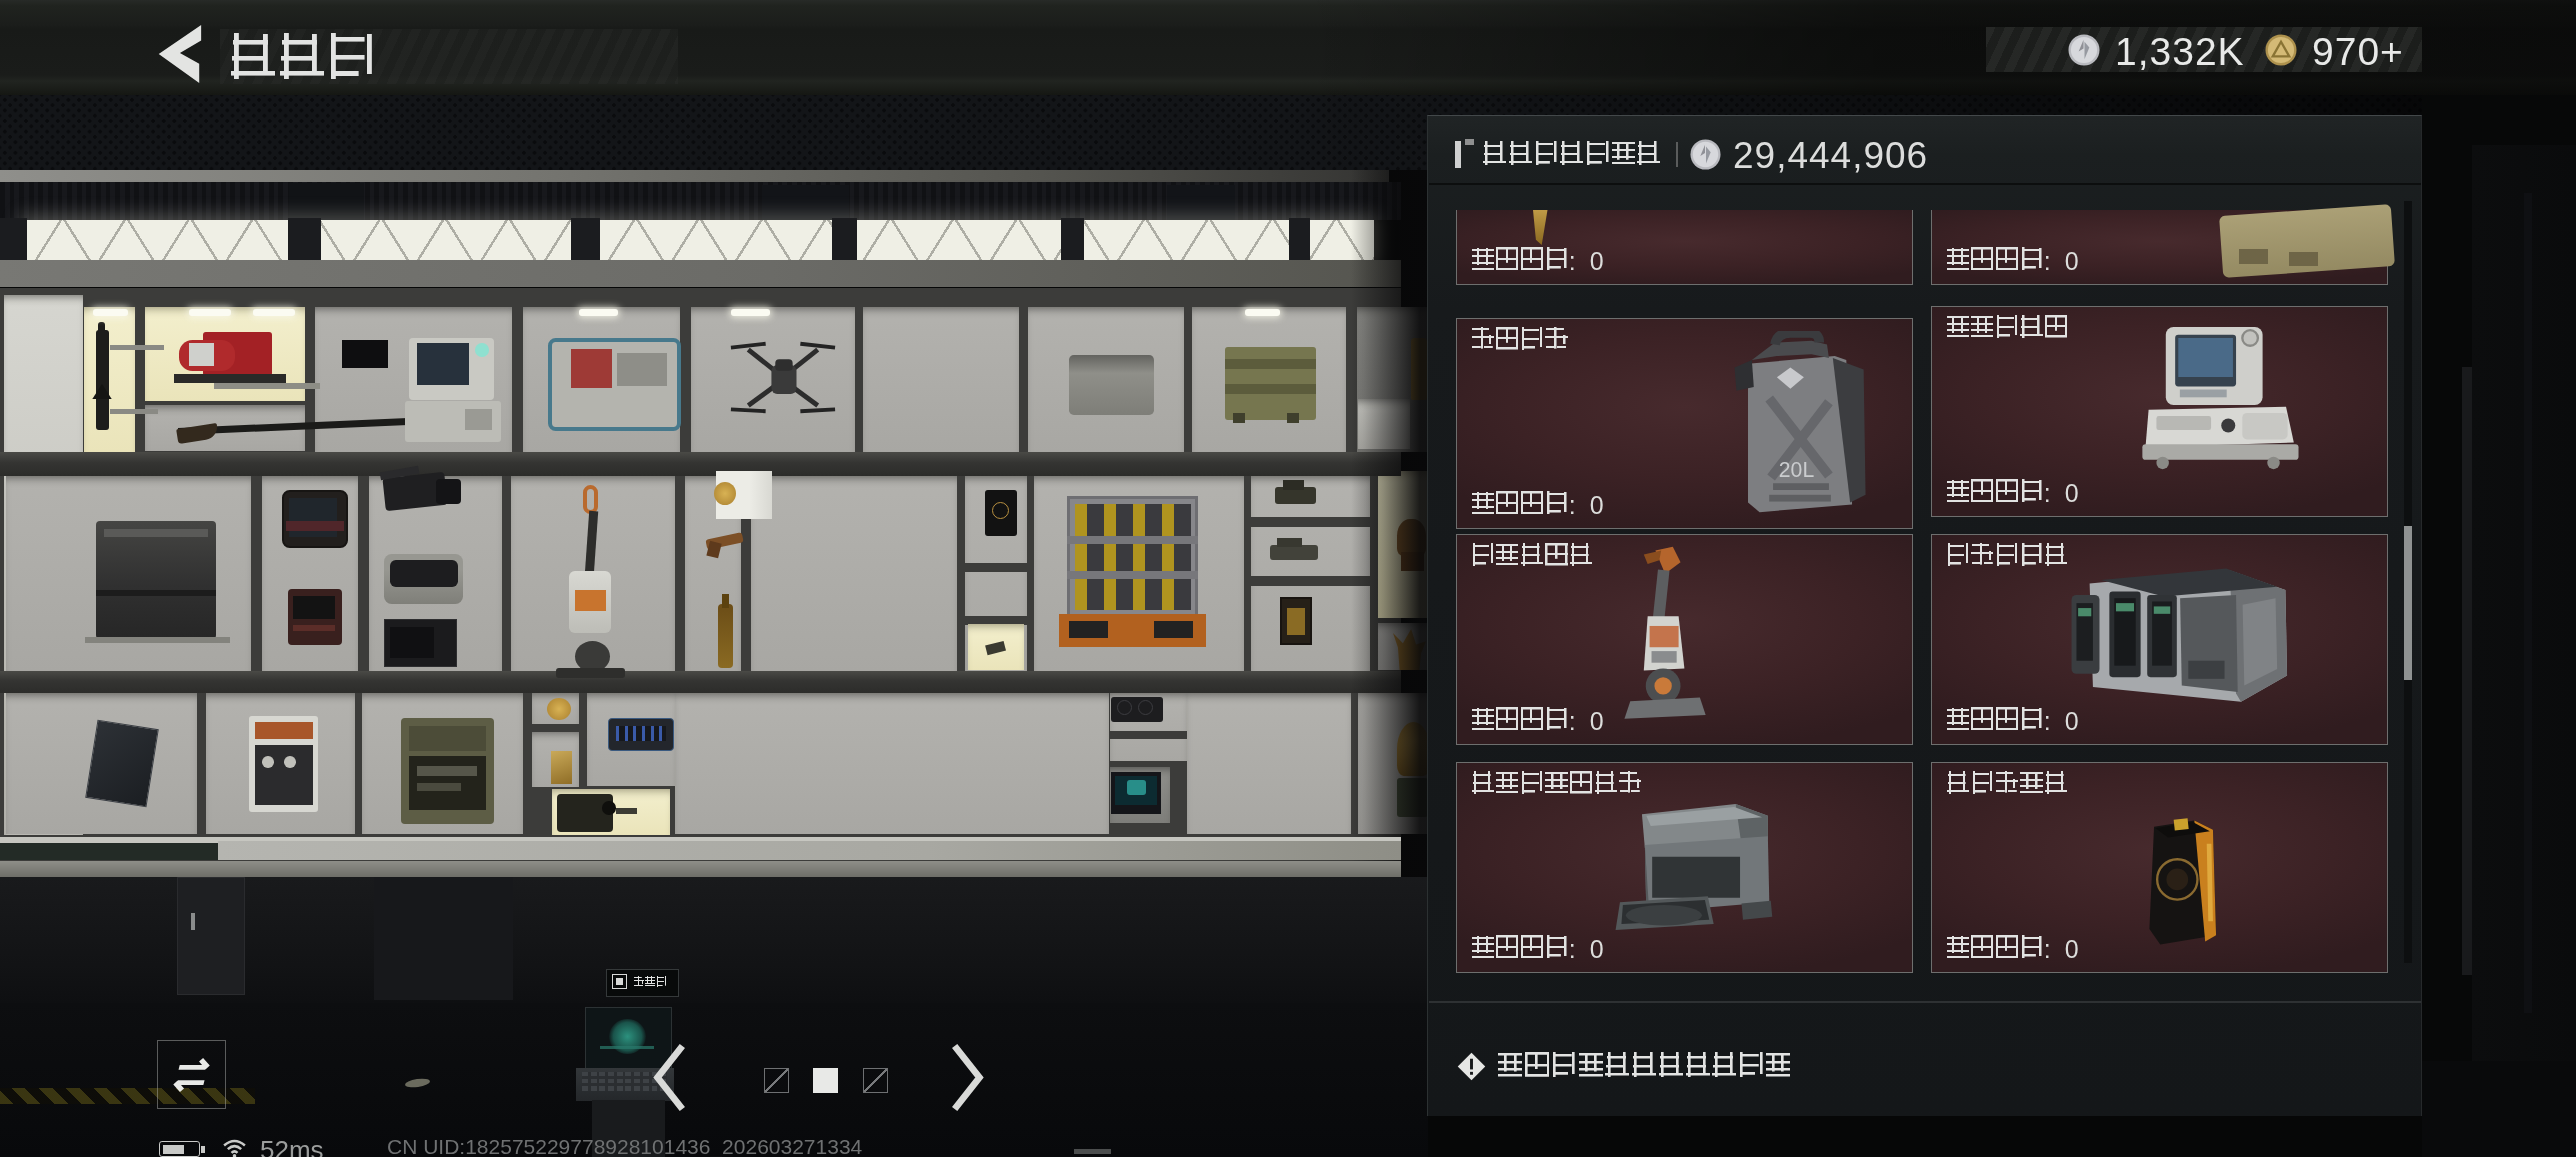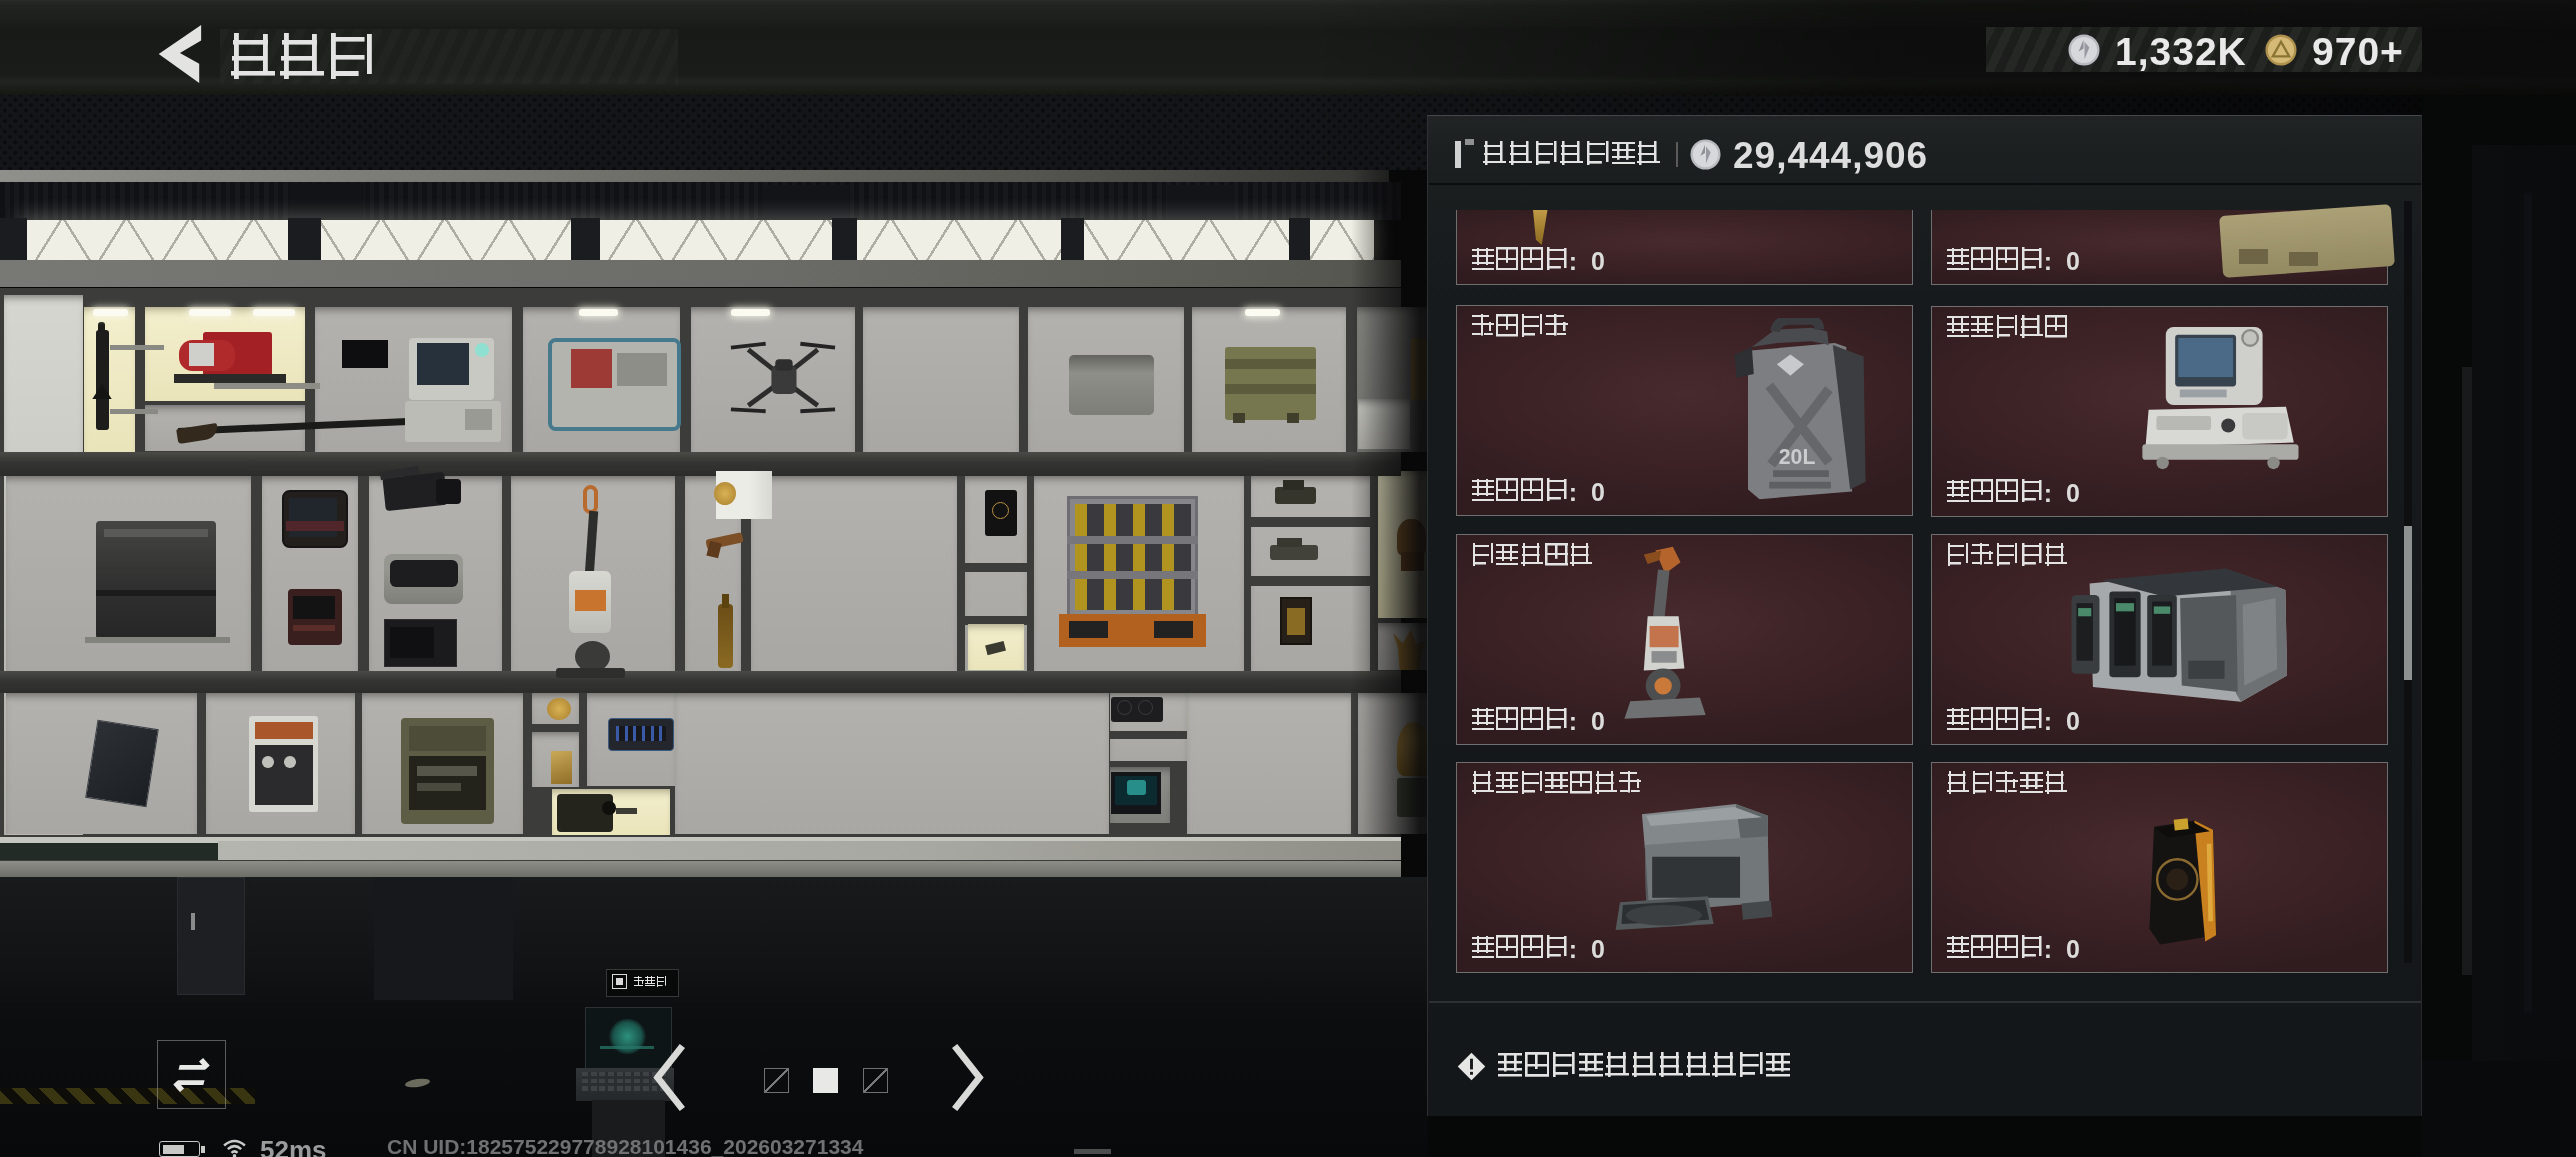--- a/index.html
+++ b/index.html
@@ -1,15 +1,15 @@
 <!DOCTYPE html>
 <html><head><meta charset="utf-8">
 <style>
 html,body{margin:0;padding:0;background:#000;}
-#root{position:relative;width:2576px;height:1158px;overflow:hidden;background:#060707;font-family:"Liberation Sans",sans-serif;font-weight:bold;}
+#root{position:relative;width:2576px;height:1158px;overflow:hidden;background:#060707;font-family:"Liberation Sans",sans-serif;}
 .a{position:absolute;}
 .cjt{display:inline-flex;align-items:center;font-family:"Liberation Sans",sans-serif;}
 .cj{display:inline-block;width:.96em;height:1em;margin:0 .055em;background-repeat:no-repeat;}
 .ga{background-image:linear-gradient(var(--g),var(--g)),linear-gradient(var(--g),var(--g)),linear-gradient(var(--g),var(--g)),linear-gradient(var(--g),var(--g)),linear-gradient(var(--g),var(--g));background-position:10% 0,82% 14%,24% 18%,20% 56%,0 92%;background-size:11% 100%,11% 86%,80% 10%,80% 10%,100% 10%;}
 .gb{background-image:linear-gradient(var(--g),var(--g)),linear-gradient(var(--g),var(--g)),linear-gradient(var(--g),var(--g)),linear-gradient(var(--g),var(--g)),linear-gradient(var(--g),var(--g)),linear-gradient(var(--g),var(--g));background-position:0 0,0 100%,0 4%,100% 4%,0 52%,48% 20%;background-size:100% 11%,100% 11%,11% 96%,11% 96%,100% 10%,11% 60%;}
 .gc{background-image:linear-gradient(var(--g),var(--g)),linear-gradient(var(--g),var(--g)),linear-gradient(var(--g),var(--g)),linear-gradient(var(--g),var(--g)),linear-gradient(var(--g),var(--g)),linear-gradient(var(--g),var(--g));background-position:0 6%,0 38%,0 70%,0 98%,28% 16%,72% 16%;background-size:100% 10%,100% 10%,100% 10%,100% 10%,11% 74%,11% 74%;}
 .gd{background-image:linear-gradient(var(--g),var(--g)),linear-gradient(var(--g),var(--g)),linear-gradient(var(--g),var(--g)),linear-gradient(var(--g),var(--g)),linear-gradient(var(--g),var(--g));background-position:6% 0,96% 12%,30% 10%,30% 54%,26% 92%;background-size:11% 100%,11% 88%,74% 10%,74% 10%,56% 11%;}
 .ge{background-image:linear-gradient(var(--g),var(--g)),linear-gradient(var(--g),var(--g)),linear-gradient(var(--g),var(--g)),linear-gradient(var(--g),var(--g)),linear-gradient(var(--g),var(--g)),linear-gradient(var(--g),var(--g));background-position:46% 6%,0 44%,12% 6%,4% 92%,92% 92%,88% 60%;background-size:11% 94%,100% 10%,78% 10%,40% 10%,40% 10%,11% 40%;}
 .cjt{--g:#e2e3e2;}
 .card{position:absolute;border:1px solid #6e6f6e;background:radial-gradient(ellipse 70% 60% at 50% 42%,#472a2d 0%,#3c2225 55%,#301c1f 100%);box-sizing:border-box;}
@@ -454,21 +454,21 @@
       <div class="a" style="left:307px;top:39px;width:29px;height:15.4px;background:#6e6547;"></div>
       <div class="a" style="left:357px;top:42px;width:29px;height:13.5px;background:#6e6547;"></div>
       <div class="a" style="left:13.5px;bottom:7.7px;"><span class="cjt" style="font-size:23px;color:#dcdddb;">
           <i class="cj gc"></i>
           <i class="cj gb"></i>
           <i class="cj gb"></i>
           <i class="cj gd"></i>
         </span><span style="font-size:25px;color:#dcdddb;">:&nbsp;&nbsp;0</span></div>
     </div>
 
-<div class="card" style="left:1456px;top:305px;width:457px;height:211px;">
+<div class="card" style="left:1456px;top:318px;width:457px;height:211px;">
       <svg class="a" style="left:262px;top:11.6px;" width="164" height="185" viewBox="0 0 170 192">
 <path d="M30 34 L120 26 L132 30 L138 180 L42 188 L30 178 Z" fill="#7d7e81"></path>
 <path d="M118 28 L150 40 L152 170 L136 178 Z" fill="#3c3d40"></path>
 <path d="M34 30 L58 12 L96 10 L112 14 L114 28 L96 24 L60 26 Z" fill="#4a4b4e"></path>
 <path d="M58 14 Q60 2 74 2 L94 2 Q104 2 104 12" stroke="#3a3b3e" stroke-width="10" fill="none"></path>
 <path d="M16 38 L34 30 L36 58 L18 62 Z" fill="#2e2f32"></path>
 <path d="M52 70 L114 150 M114 74 L54 152" stroke="#66676b" stroke-width="10"></path>
 <path d="M60 48 L74 60 L88 48 L74 38 Z" fill="#c8c9cc"></path>
 <rect x="56" y="158" width="58" height="7" fill="#5e5f62"></rect>
 <rect x="52" y="170" width="64" height="7" fill="#5e5f62"></rect>

